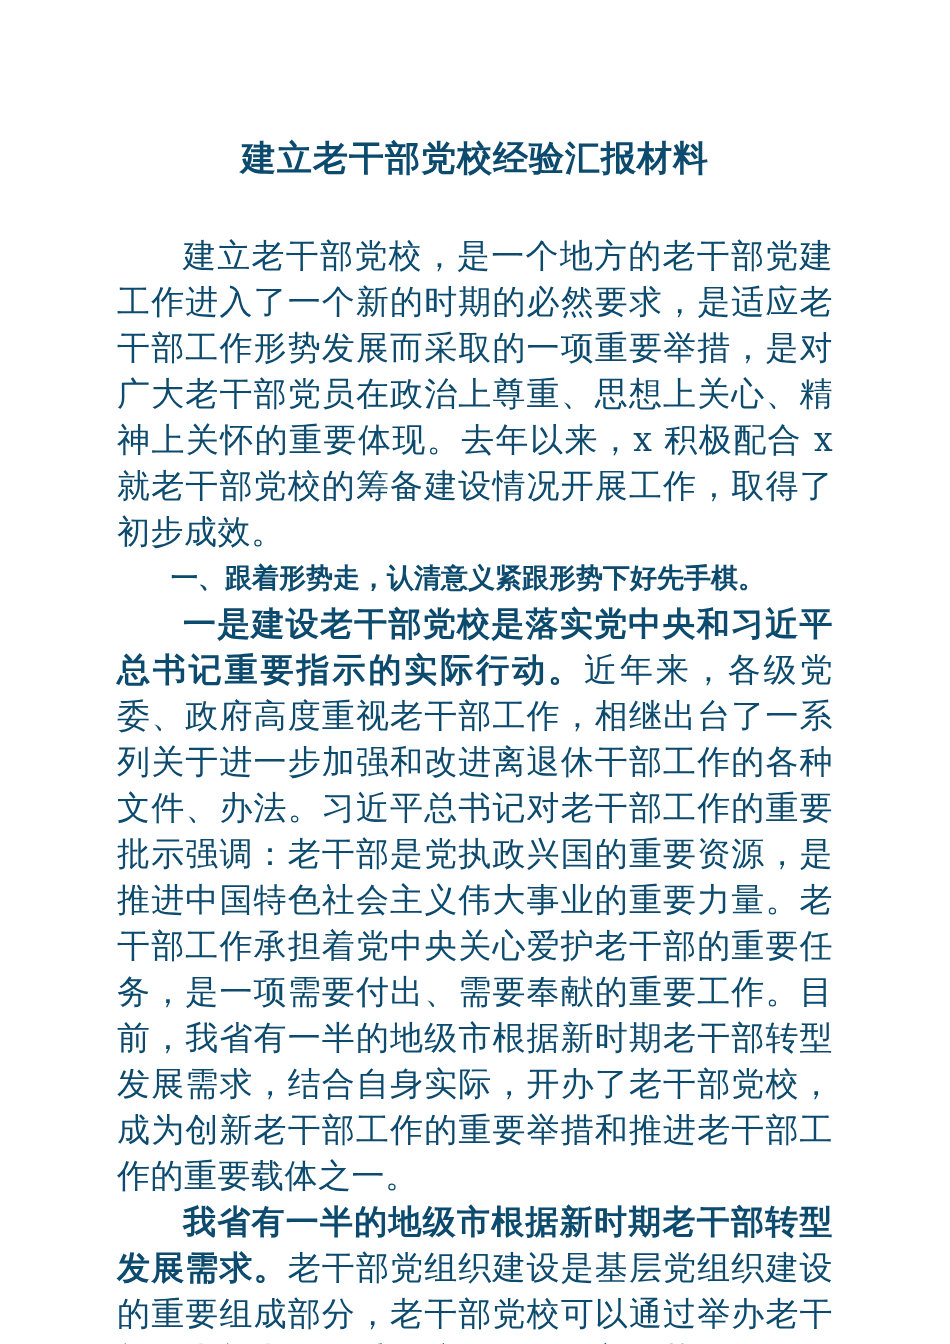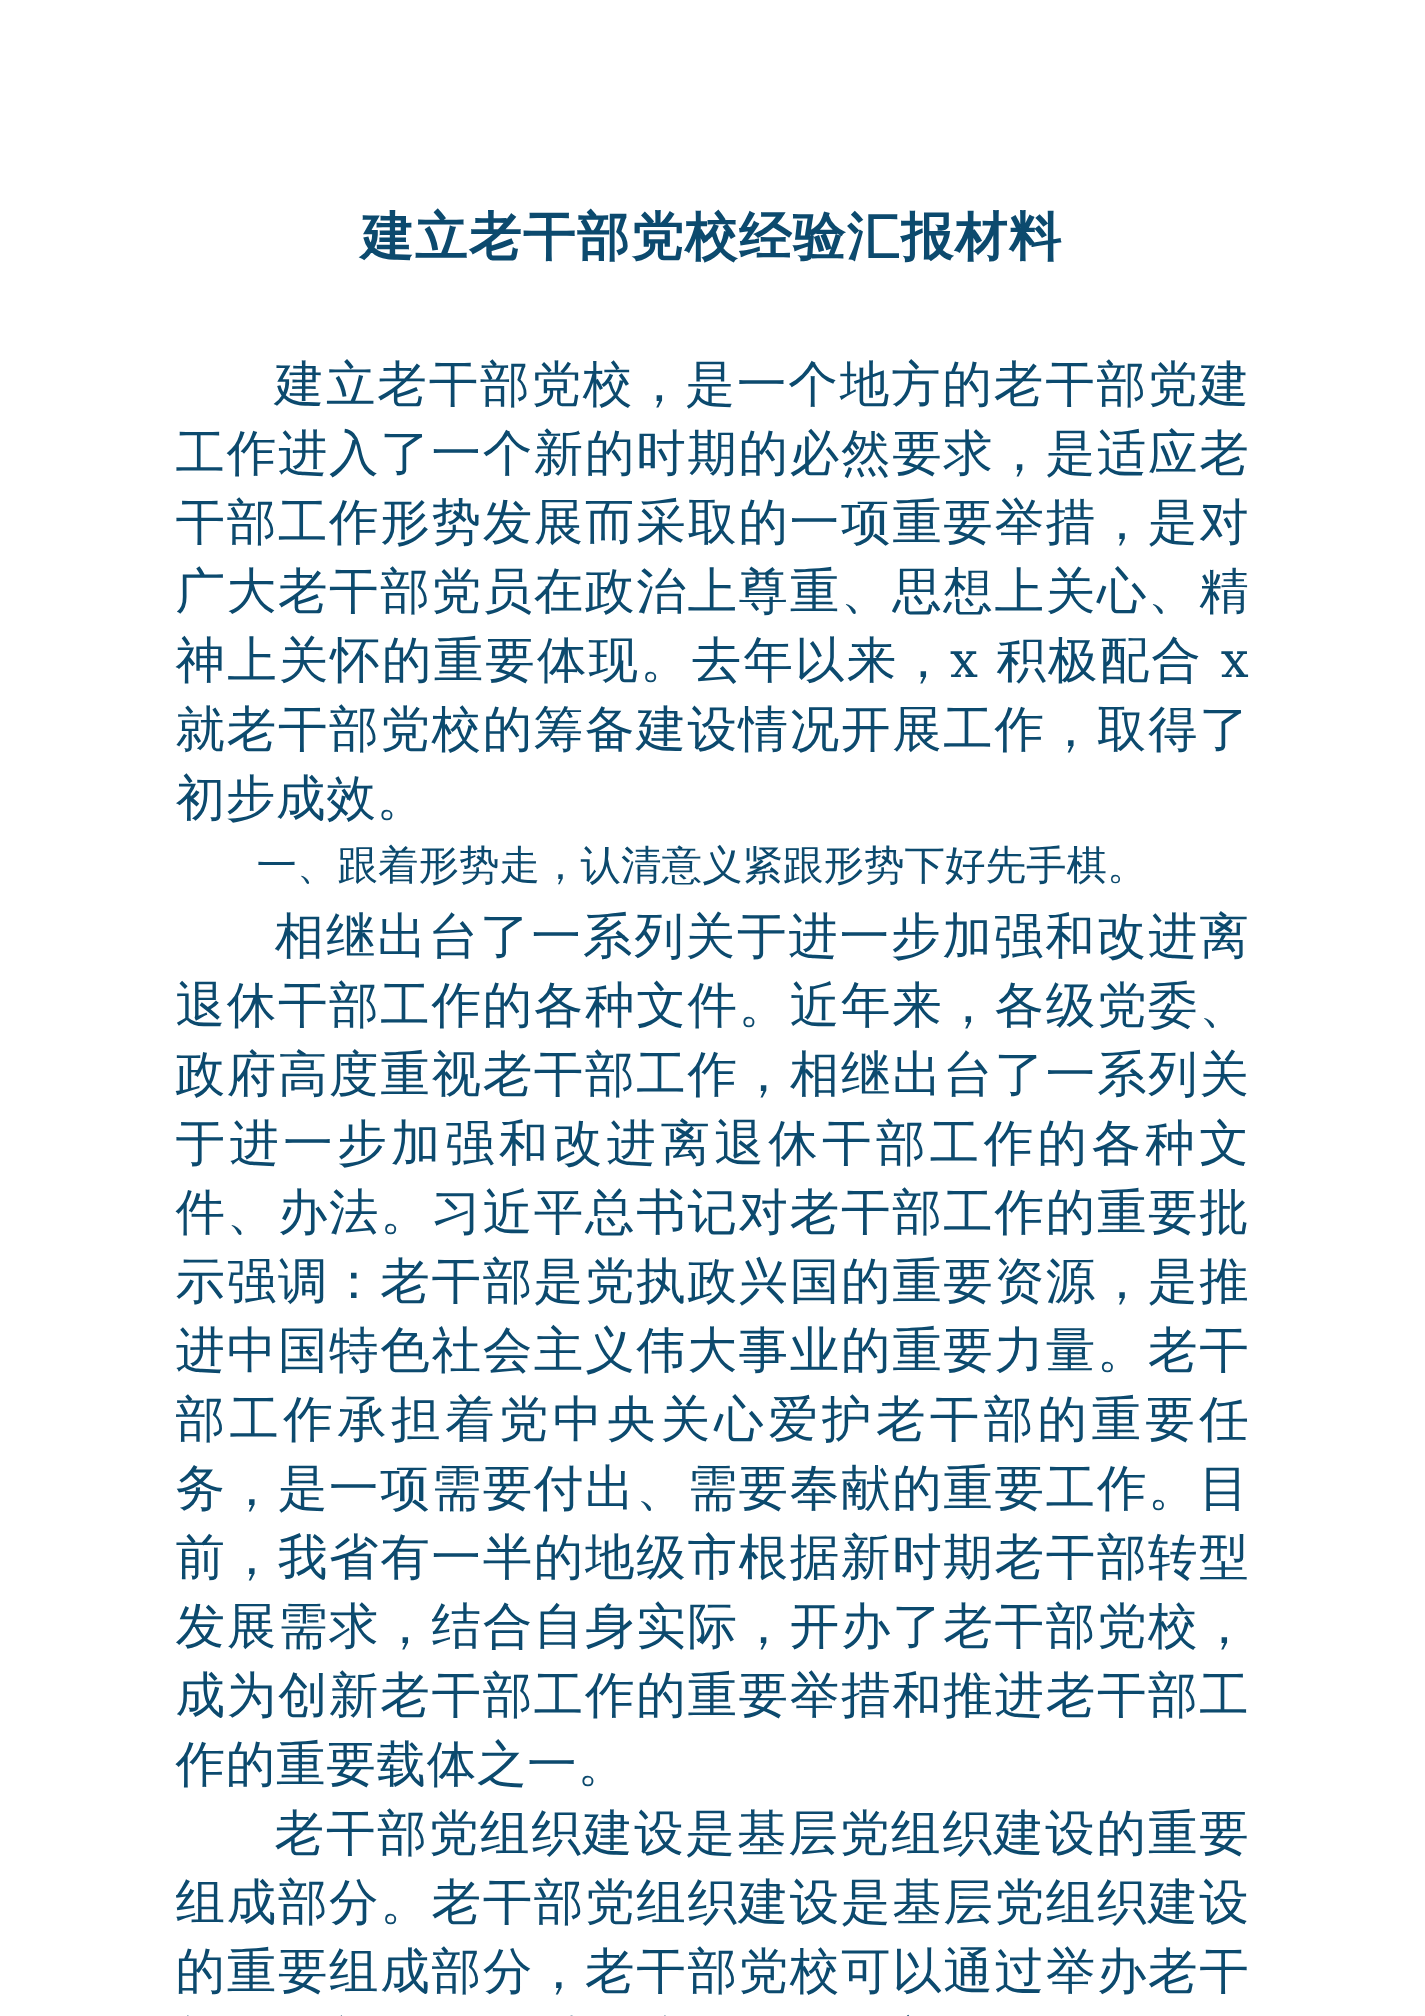--- a/index.html
+++ b/index.html
@@ -42,29 +42,29 @@
     letter-spacing: 0.5px;
     font-family: "DejaVu Serif", "Liberation Serif", serif;
   }
   .paragraphs p.heading {
     font-weight: bold;
     font-family: "DejaVu Sans", "Liberation Sans", sans-serif;
     font-size: 27px;
     letter-spacing: 0;
   }
   .paragraphs p .run-bold {
-    font-weight: normal;
+    font-weight: bold;
   }
 </style>
 </head>
 <body>
 
 <div class="page">
   <div class="content">
     <h1 class="doc-title">建立老干部党校经验汇报材料</h1>
     <div class="paragraphs">
         <p class="body"><span class="run">建立老干部党校，是一个地方的老干部党建工作进入了一个新的时期的必然要求，是适应老干部工作形势发展而采取的一项重要举措，是对广大老干部党员在政治上尊重、思想上关心、精神上关怀的重要体现。去年以来，x 积极配合 x 就老干部党校的筹备建设情况开展工作，取得了初步成效。</span></p>
         <p class="heading"><span class="run-bold">一、跟着形势走，认清意义紧跟形势下好先手棋。</span></p>
-        <p class="body"><span class="run-bold">相继出台了一系列关于进一步加强和改进离退休干部工作的各种文件。</span><span class="run">近年来，各级党委、政府高度重视老干部工作，相继出台了一系列关于进一步加强和改进离退休干部工作的各种文件、办法。习近平总书记对老干部工作的重要批示强调：老干部是党执政兴国的重要资源，是推进中国特色社会主义伟大事业的重要力量。老干部工作承担着党中央关心爱护老干部的重要任务，是一项需要付出、需要奉献的重要工作。目前，我省有一半的地级市根据新时期老干部转型发展需求，结合自身实际，开办了老干部党校，成为创新老干部工作的重要举措和推进老干部工作的重要载体之一。</span></p>
-        <p class="body"><span class="run-bold">老干部党组织建设是基层党组织建设的重要组成部分。</span><span class="run">老干部党组织建设是基层党组织建设的重要组成部分，老干部党校可以通过举办老干部党支部书记、委员培训班，跟着形势走、开展党支部活动、学习等进行专题教育培训，老干部党支部书记、委员的工作、理论水平有提高，使老干部党支部的建设水</span></p>
+        <p class="body"><span class="run-bold">一是建设老干部党校是落实党中央和习近平总书记重要指示的实际行动。</span><span class="run">近年来，各级党委、政府高度重视老干部工作，相继出台了一系列关于进一步加强和改进离退休干部工作的各种文件、办法。习近平总书记对老干部工作的重要批示强调：老干部是党执政兴国的重要资源，是推进中国特色社会主义伟大事业的重要力量。老干部工作承担着党中央关心爱护老干部的重要任务，是一项需要付出、需要奉献的重要工作。目前，我省有一半的地级市根据新时期老干部转型发展需求，结合自身实际，开办了老干部党校，成为创新老干部工作的重要举措和推进老干部工作的重要载体之一。</span></p>
+        <p class="body"><span class="run-bold">我省有一半的地级市根据新时期老干部转型发展需求。</span><span class="run">老干部党组织建设是基层党组织建设的重要组成部分，老干部党校可以通过举办老干部党支部书记、委员培训班，跟着形势走、开展党支部活动、学习等进行专题教育培训，老干部党支部书记、委员的工作、理论水平有提高，使老干部党支部的建设水</span></p>
       </div>
   </div>
 </div>
 
 </body></html>

